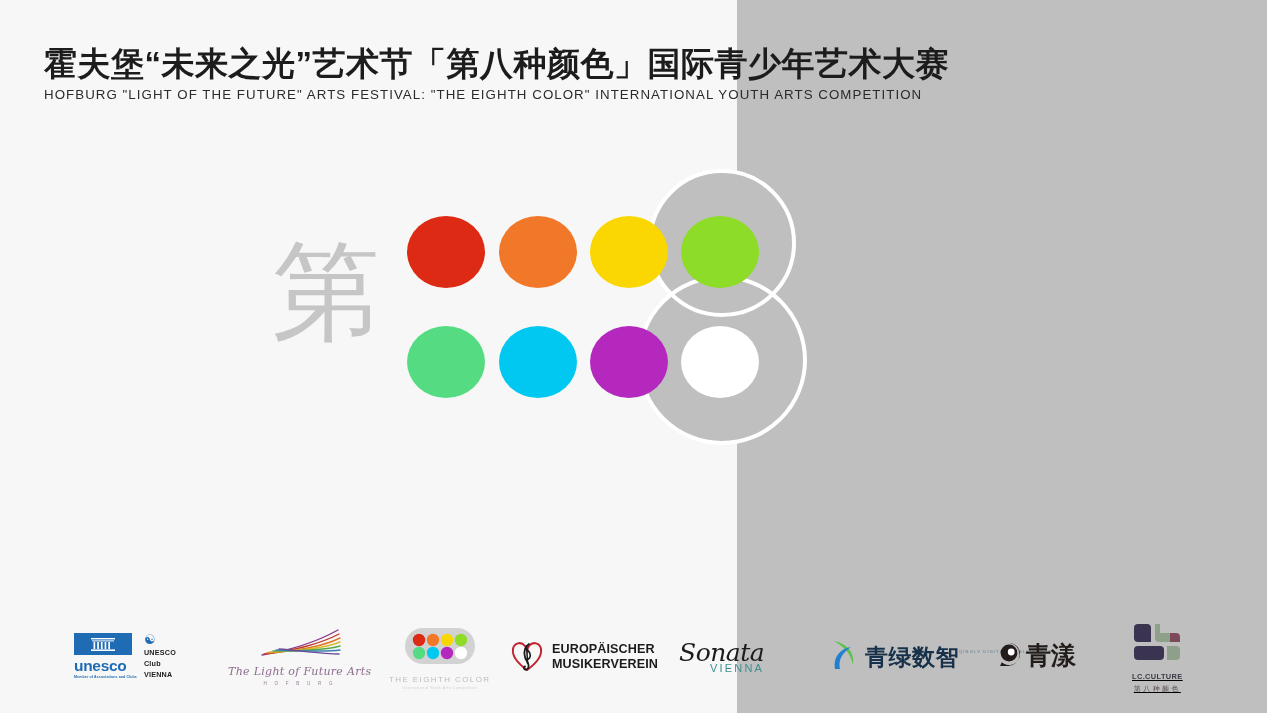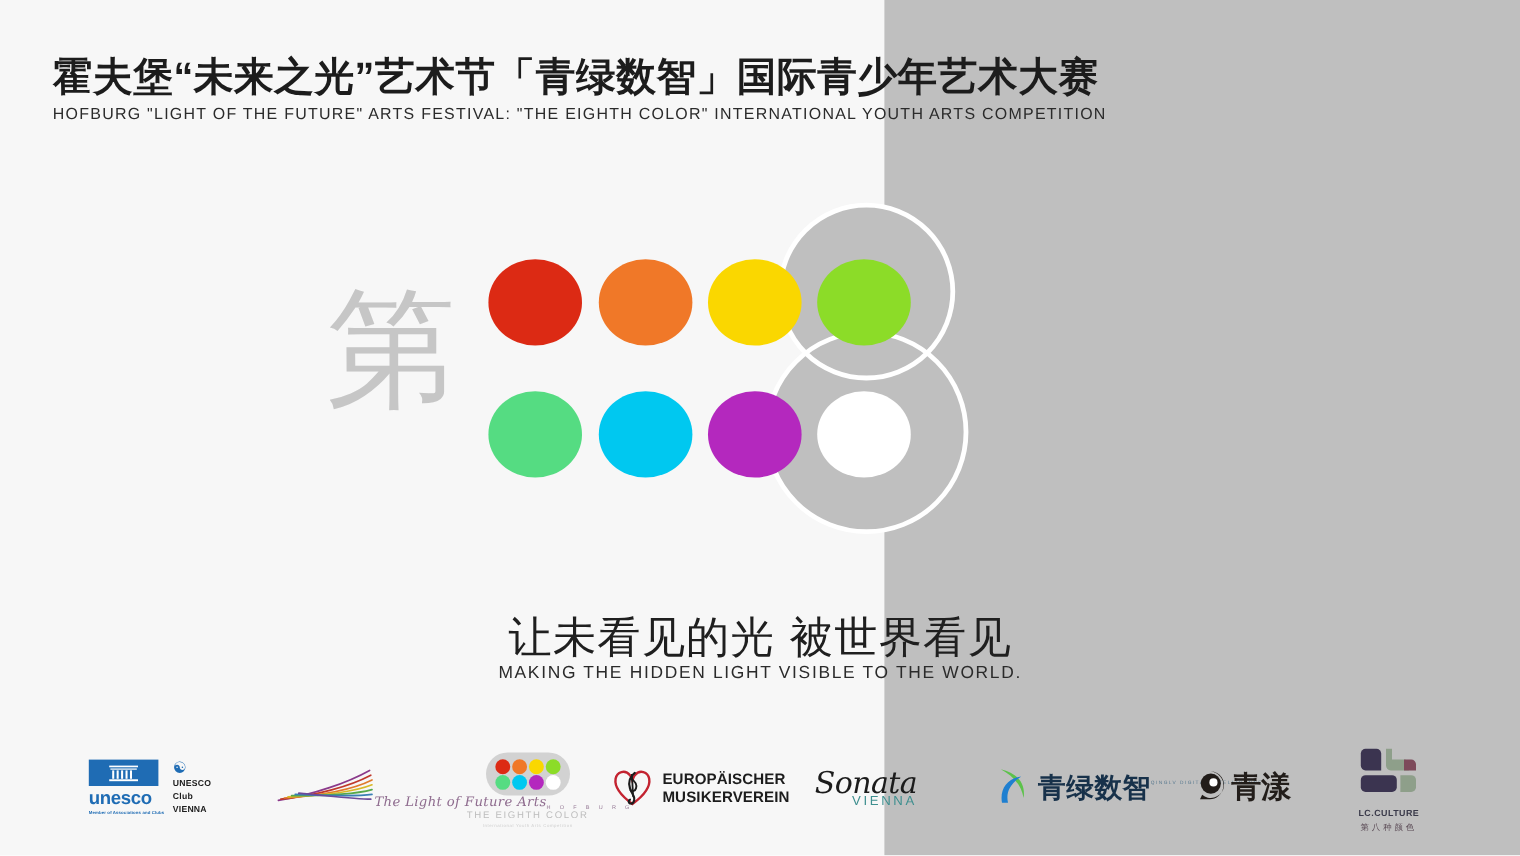--- a/index.html
+++ b/index.html
@@ -179,21 +179,21 @@
   .unesco-club { display:flex; flex-direction:column; justify-content:flex-start; }
   .unesco-club-icon { font-size: 13px; color:#1f6cb4; line-height:1; margin-bottom:2px;}
   .unesco-club-txt {
     font-family:"Liberation Sans", sans-serif;
     font-size: 7.2px; font-weight:700; color:#1c1c1c;
     line-height:1.5; letter-spacing:0.2px;
   }
 
   
   .lg-lofa { left: 228px; }
-  .lofa-wrap { display:flex; flex-direction:row; align-items:flex-end; }
+  .lofa-wrap { display:flex; flex-direction:column; align-items:center; }
   .lofa-name {
     font-family:"DejaVu Serif", serif;
     font-style: italic;
     font-size: 11px; color:#8e6b8e; letter-spacing:0.3px;
     margin-top: 3px;
   }
   .lofa-sub {
     font-family:"Liberation Sans", sans-serif;
     font-size: 4.6px; color:#9a7f9a; letter-spacing:3.2px; margin-top:3px;
   }
@@ -250,42 +250,42 @@
 
   
   .lg-qy { left: 996px; }
   .qy-wrap { display:flex; align-items:center; gap:4px; }
   .qy-cn {
     font-family:Liberation Mono, monospace;
     font-size: 25px; font-weight:700; color:#221d1a; line-height:1;
   }
 
   
-  .lg-lc { left: 1132px; }
+  .lg-lc { left: 1132px; text-decoration: underline; }
   .lc-wrap { display:flex; flex-direction:column; align-items:center; }
   .lc-name {
     font-family:"Liberation Sans", sans-serif;
     font-size: 7.4px; font-weight:700; color:#3a3a4a; letter-spacing:0.4px;
     margin-top:4px;
   }
   .lc-sub {
     font-family:"DejaVu Sans", sans-serif;
     font-size: 7px; color:#5a4a55; letter-spacing:2.4px; margin-top:3px;
   }
 </style>
 </head>
 <body>
 
 <div class="poster">
 
   <div class="bg-left"></div>
   <div class="bg-right"></div>
 
   <div class="header">
-    <div class="title-cn">霍夫堡“未来之光”艺术节「青绿数智」国际青少年艺术大赛</div>
+    <div class="title-cn">霍夫堡“未来之光”艺术节「第八种颜色」国际青少年艺术大赛</div>
     <div class="title-en">HOFBURG "LIGHT OF THE FUTURE" ARTS FESTIVAL: "THE EIGHTH COLOR" INTERNATIONAL YOUTH ARTS COMPETITION</div>
   </div>
 
   <div class="art">
 
     <div class="big-eight">
       <svg viewBox="0 0 220 278" xmlns="http://www.w3.org/2000/svg" aria-hidden="true">
         <g>
           <circle cx="110" cy="75" r="72" fill="#bfbfbf"></circle>
           <circle cx="110" cy="192" r="83" fill="#bfbfbf"></circle>
@@ -303,24 +303,20 @@
       <span class="dot" style="left:183px; top:0px;   background:#fad700;"></span>
       <span class="dot" style="left:274px; top:0px;   background:#8cdc28;"></span>
       <span class="dot" style="left:0px;   top:110px; background:#55dc82;"></span>
       <span class="dot" style="left:92px;  top:110px; background:#00c8f0;"></span>
       <span class="dot" style="left:183px; top:110px; background:#b428be;"></span>
       <span class="dot" style="left:274px; top:110px; background:#ffffff;"></span>
     </div>
 
   </div>
 
-  <div class="tagline">
-    <div class="tagline-cn">让未看见的光 被世界看见</div>
-    <div class="tagline-en">MAKING THE HIDDEN LIGHT VISIBLE TO THE WORLD.</div>
-  </div>
 
   <div class="logos">
 
     <div class="logo lg-unesco">
       <div class="unesco-wrap">
         <div class="unesco-main">
           <div class="unesco-bar">
             <svg width="26" height="15" viewBox="0 0 26 15" aria-hidden="true">
               <rect x="1" y="1" width="24" height="1.4" fill="#fff"></rect>
               <rect x="2" y="3.4" width="22" height="1" fill="#fff"></rect>

